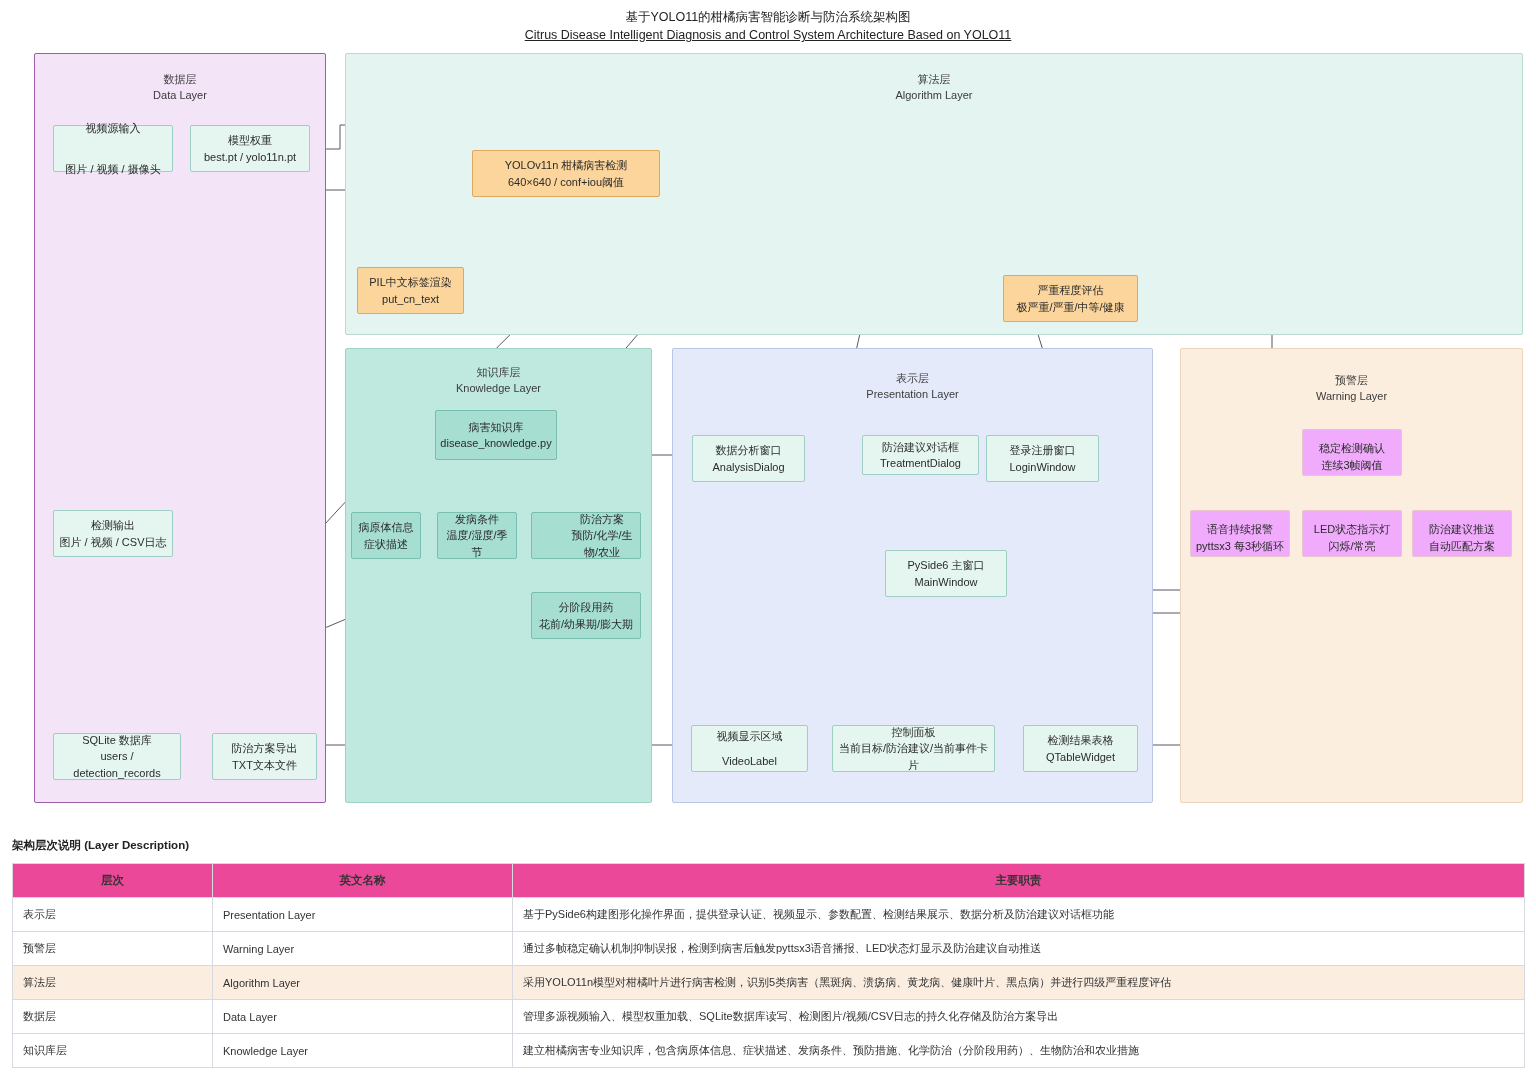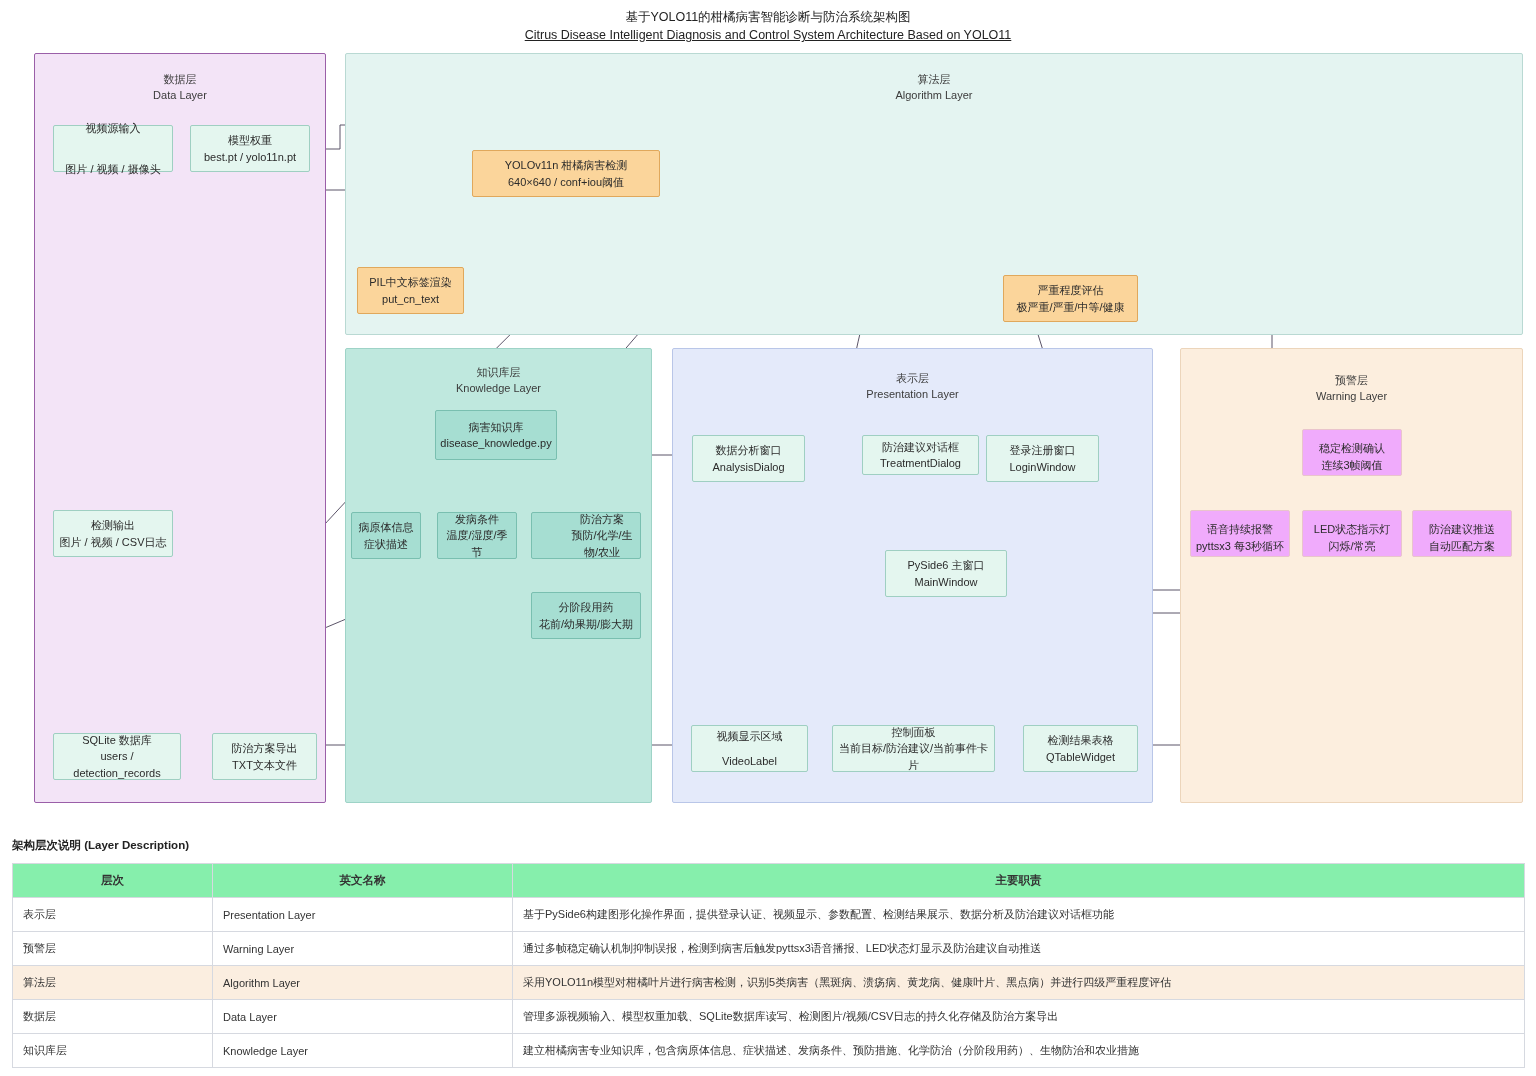--- a/index.html
+++ b/index.html
@@ -104,21 +104,21 @@
     width: 1512px;
     table-layout: fixed;
     font-size: 11px;
   }
   th, td {
     border: 1px solid #d6d9e0;
     padding: 9px 10px;
     color: #333;
   }
   thead th {
-    background: #86efac;
+    background: #ec4899;
     text-align: center;
     font-weight: bold;
     font-size: 11.5px;
   }
   tbody td { background: #ffffff; }
   tbody tr.hl td { background: #fbeee0; }
   col.c-layer { width: 200px; }
   col.c-en    { width: 300px; }
   col.c-desc  { width: 1012px; }
   tbody td.c-desc-cell { text-align: left; }

